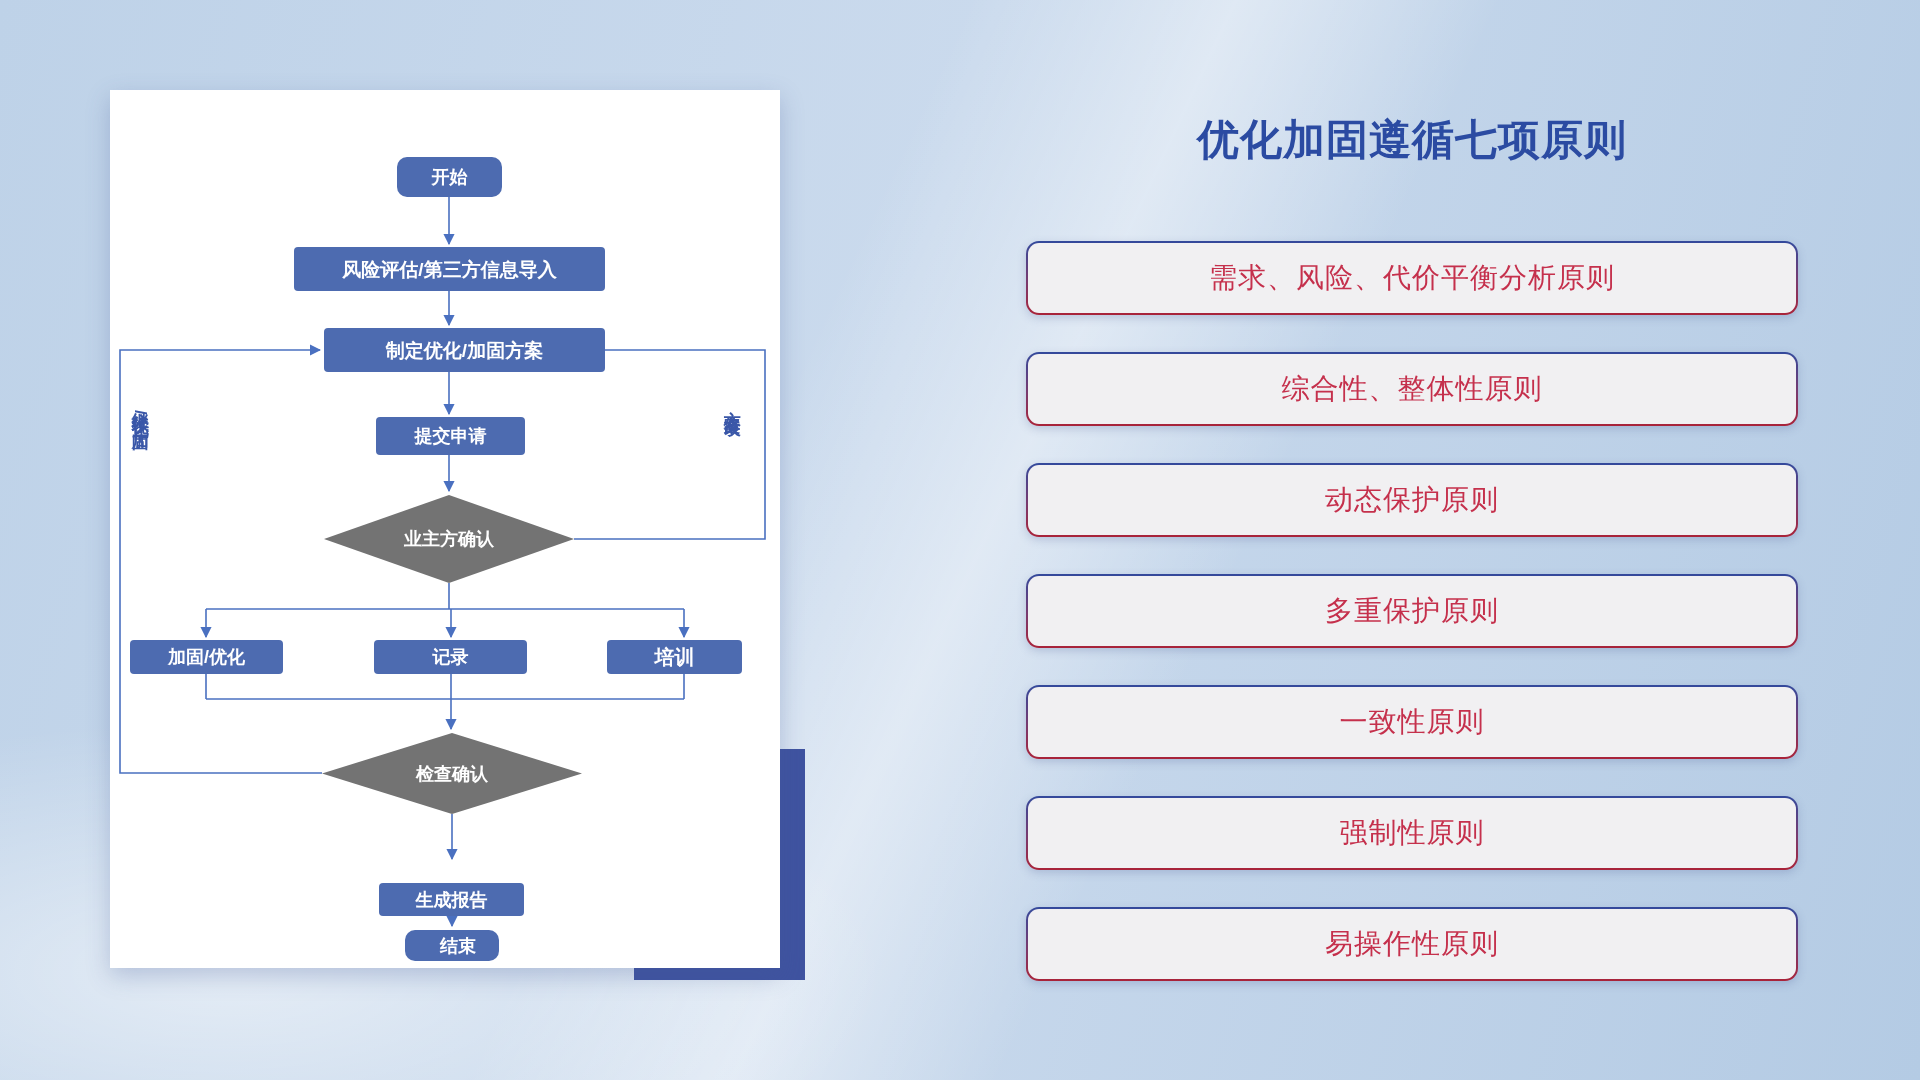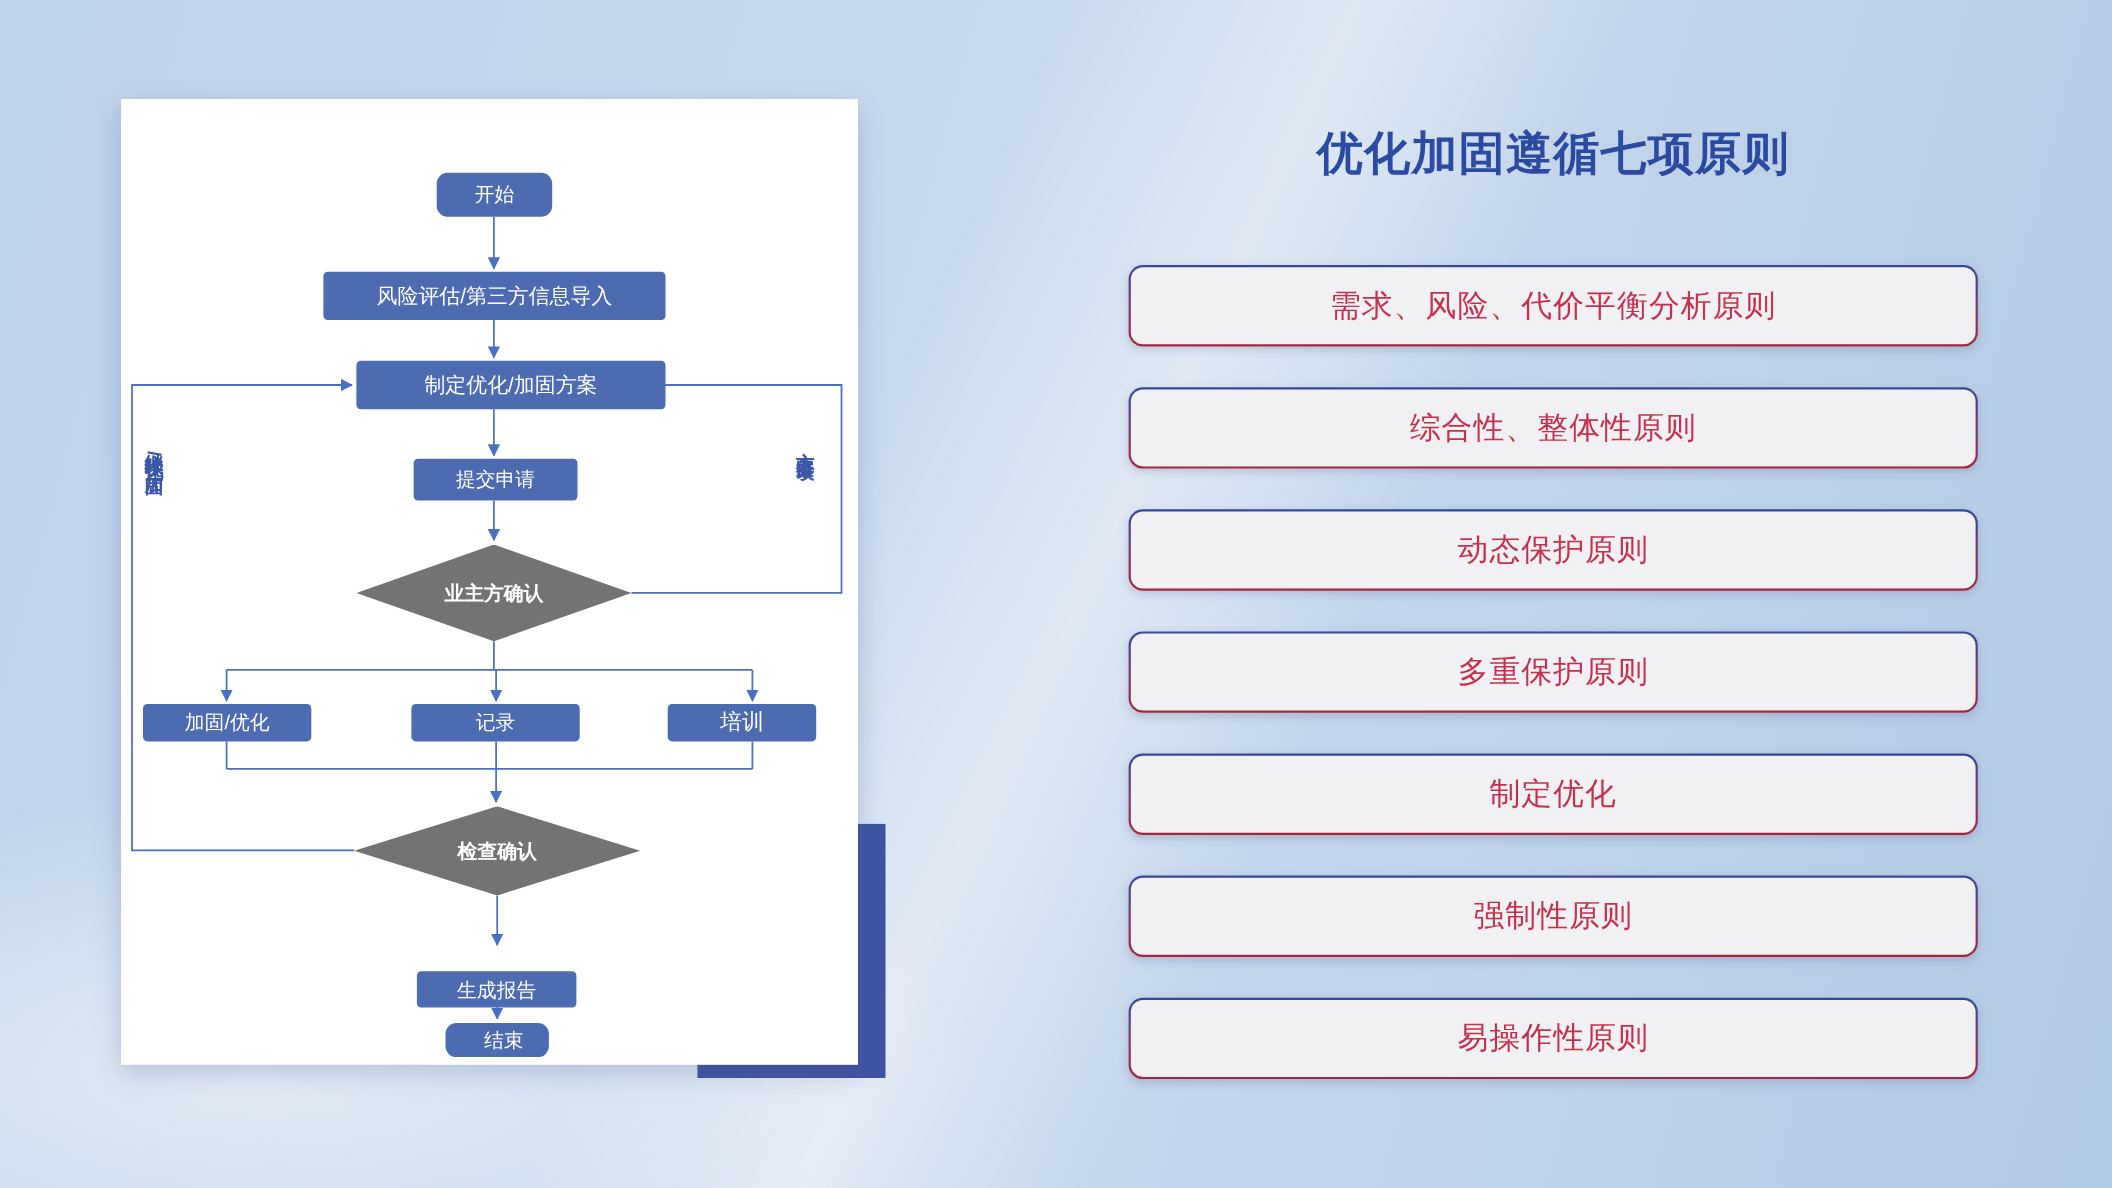--- a/index.html
+++ b/index.html
@@ -20,21 +20,21 @@
   }
   .panel {
     position:absolute; left:110px; top:90px; width:670px; height:878px;
     background:#ffffff;
     box-shadow:0 8px 22px rgba(70,90,150,0.28);
   }
   .connectors { position:absolute; inset:0; width:100%; height:100%; pointer-events:none; }
 
   .node {
     position:absolute; display:flex; align-items:center; justify-content:center;
-    background:#4d6bb0; color:#ffffff; font-weight:normal; font-size:19px;
+    background:#4d6bb0; color:#ffffff; font-weight:bold; font-size:19px;
     border-radius:4px; line-height:1; white-space:nowrap; padding:0 4px;text-align:center;
   }
   .node.pill { border-radius:10px; }
   .diamond {
     position:absolute; display:flex; align-items:center; justify-content:center;
     background:#737373; color:#ffffff; font-weight:bold; font-size:18px;
     clip-path:polygon(50% 0, 100% 50%, 50% 100%, 0 50%);
   }
   .vlabel {
     position:absolute; writing-mode:vertical-rl; color:#3a57a8;
@@ -142,21 +142,21 @@
       <div class="principle">
         <div class="principle-inner">综合性、整体性原则</div>
       </div>
       <div class="principle">
         <div class="principle-inner">动态保护原则</div>
       </div>
       <div class="principle">
         <div class="principle-inner">多重保护原则</div>
       </div>
       <div class="principle">
-        <div class="principle-inner">制定优化</div>
+        <div class="principle-inner">一致性原则</div>
       </div>
       <div class="principle">
         <div class="principle-inner">强制性原则</div>
       </div>
       <div class="principle">
         <div class="principle-inner">易操作性原则</div>
       </div>
     </div>
 
   </div>

